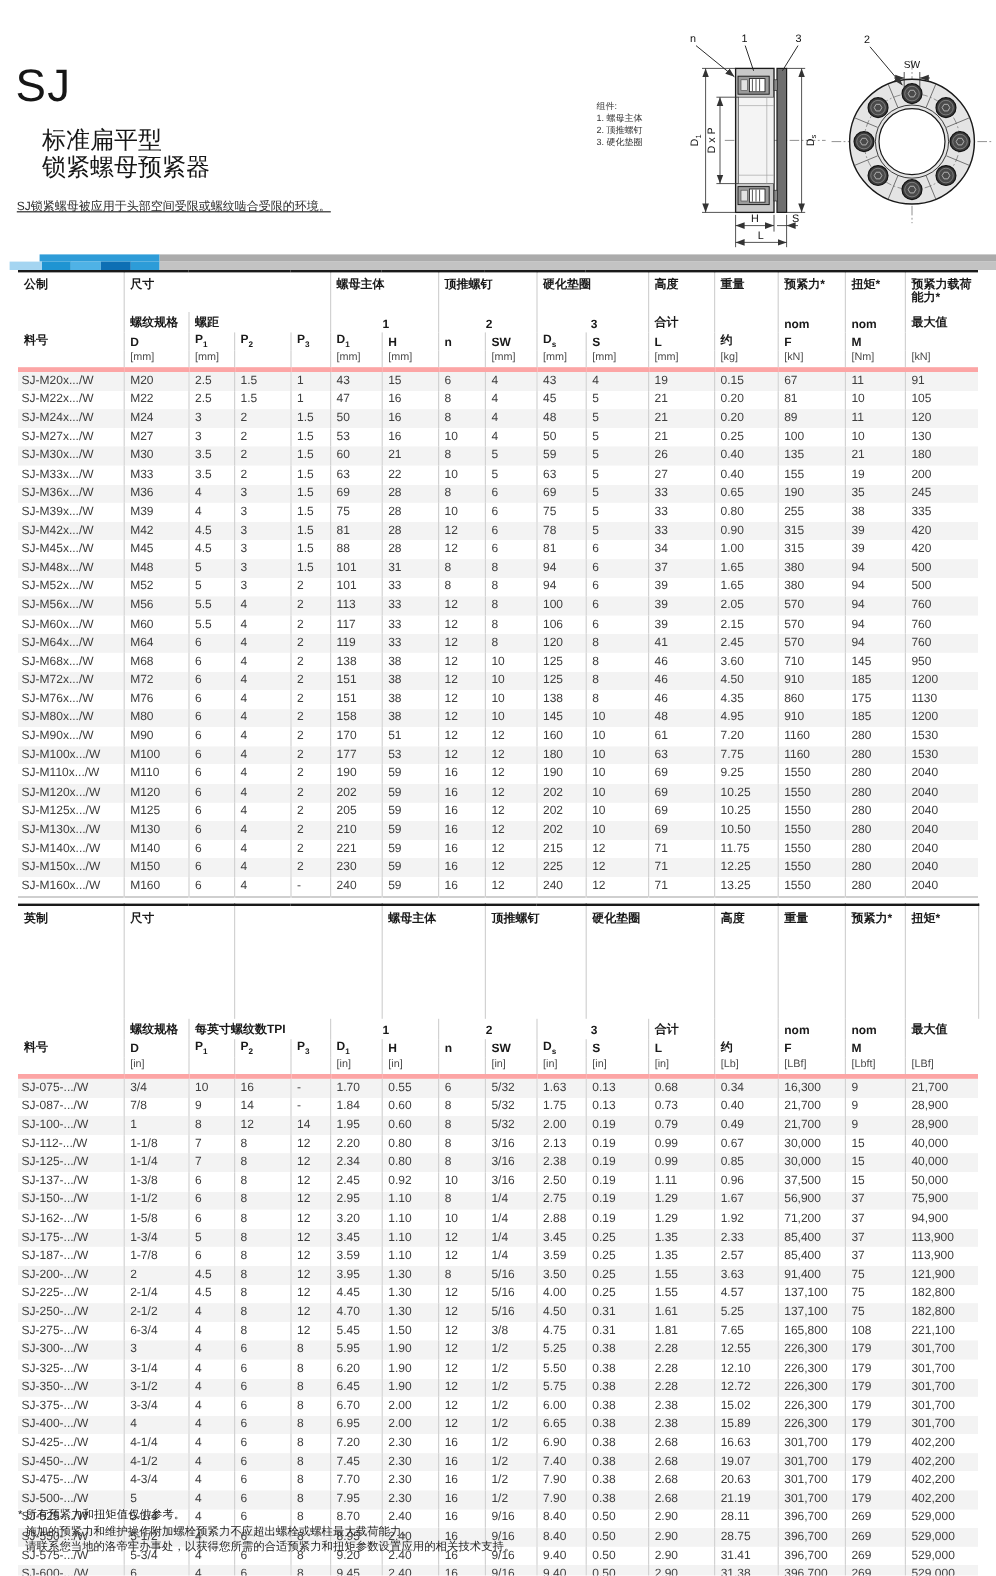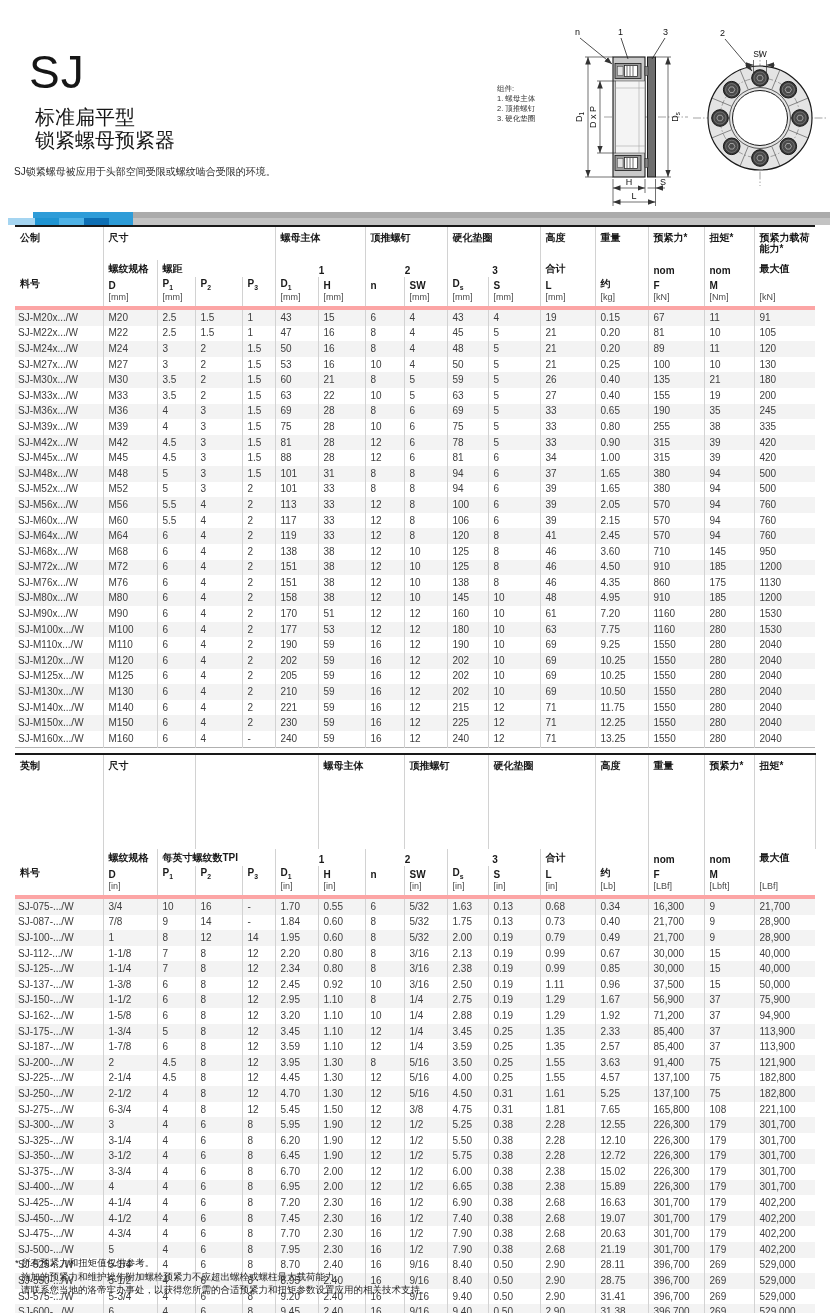--- a/index.html
+++ b/index.html
@@ -1,22 +1,22 @@
 <!DOCTYPE html>
 <html><head>
 <meta charset="utf-8">
 <style>
   html,body{margin:0;padding:0;}
   body{
     width:830px;height:1313px;position:relative;overflow:hidden;background:#fff;
     font-family:"Liberation Sans","DejaVu Sans",sans-serif;color:#1a1a1a;
   }
-  .brand{position:absolute;left:13px;top:52px;font-size:46px;line-height:40px;font-weight:400;letter-spacing:1px;color:#161616;margin-left:16px;}
+  .brand{position:absolute;left:13px;top:52px;font-size:38px;line-height:40px;font-weight:400;letter-spacing:1px;color:#161616;}
   .title{position:absolute;left:14px;top:106px;font-size:20px;line-height:23px;font-weight:400;color:#161616;margin-left:21px;}
-  .desc{position:absolute;left:14px;top:165px;font-size:10px;color:#2b2b2b;}
+  .desc{position:absolute;left:14px;top:165px;font-size:10px;color:#2b2b2b;text-decoration:underline;}
   .legend{position:absolute;left:497px;top:84px;font-size:7.5px;line-height:10px;color:#333;z-index:3;}
   .diagram{position:absolute;left:488px;top:22px;z-index:2;}
   .bar{position:absolute;left:0;top:212px;width:830px;height:13px;}
   .bar div{position:absolute;}
   .spec-wrap{position:absolute;left:15px;}
   #metric-table-wrap{top:225px;}
   #imperial-table-wrap{top:753px;}
   table.spec{border-collapse:collapse;table-layout:fixed;width:800px;
     border-top:2px solid #191919;border-bottom:1px solid #b0b0b0;}
   .spec th,.spec td{border-left:1px solid #d2d2d2;white-space:nowrap;overflow:hidden;}

